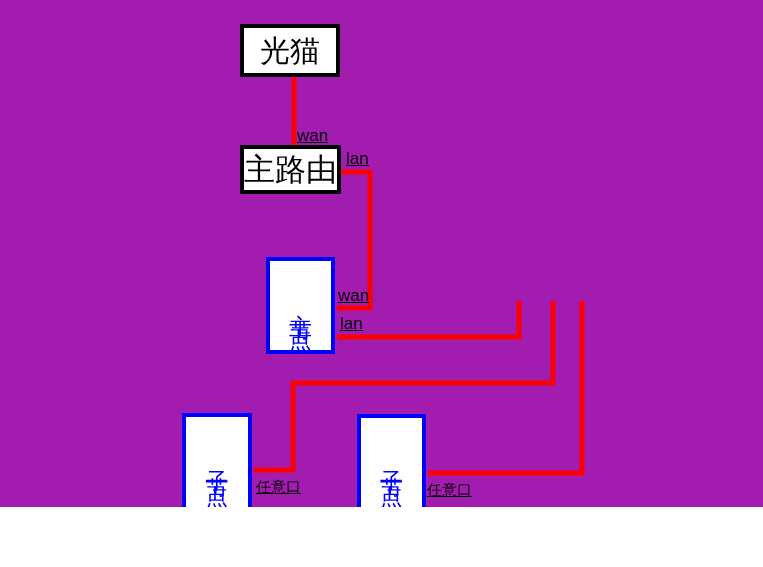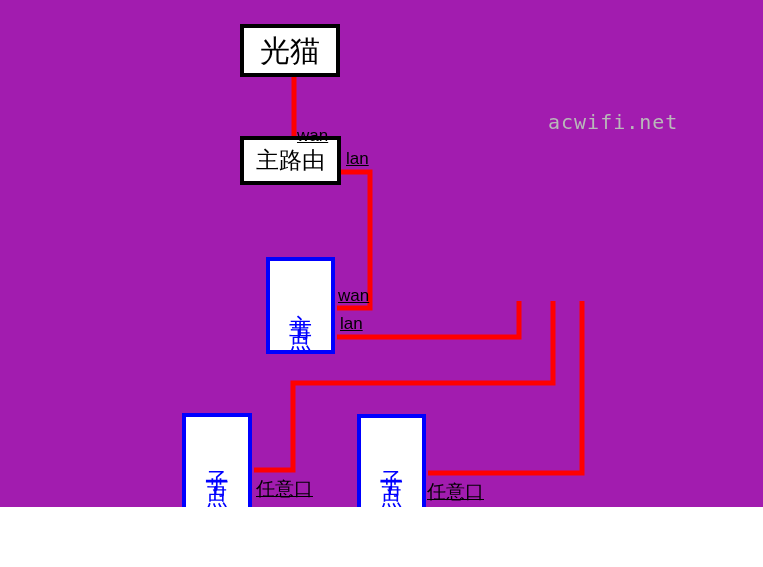--- a/index.html
+++ b/index.html
@@ -51,38 +51,38 @@
     white-space: nowrap;
   }
   .node.v-text span {
     writing-mode: vertical-rl;
     text-orientation: upright;
     font-size: 23px;
     letter-spacing: 7px;
     line-height: 1;
   }
   #node-modem       { left: 240px; top: 24px;  width: 100px; height: 53px; }
-  #node-main-router { left: 240px; top: 136px; width: 101px; height: 49px; font-size: 23px; }
+  #node-main-router { left: 240px; top: 145px; width: 101px; height: 49px; font-size: 31px; }
   #node-switch      { left: 443px; top: 262px; width: 175px; height: 40px; font-size: 28px; }
   #node-main-node   { left: 266px; top: 257px; width: 69px;  height: 97px; }
   #node-child-1     { left: 182px; top: 413px; width: 70px;  height: 99px; }
   #node-child-2     { left: 357px; top: 414px; width: 69px;  height: 97px; }
   .port-label {
     position: absolute;
     color: #000000;
     font-size: 17px;
     line-height: 1;
     white-space: nowrap;
     text-decoration: underline;
   }
   #port-modem-wan   { left: 297px; top: 127px; }
   #port-router-lan  { left: 346px; top: 150px; }
   #port-mainnode-wan{ left: 338px; top: 287px; }
   #port-mainnode-lan{ left: 340px; top: 315px; }
-  #port-child-1, #port-child-2 { font-size: 19px; }
+  #port-child-1, #port-child-2 { font-size: 15px; }
   #port-child-1     { left: 256px; top: 479px; }
   #port-child-2     { left: 427px; top: 482px; }
   .watermark {
     position: absolute;
     left: 548px;
     top: 110px;
     font-family: "DejaVu Sans Mono", monospace;
     font-size: 20px;
     letter-spacing: 1px;
     color: #b9b9b9;
@@ -123,15 +123,14 @@
     <span>子节点</span>
   </div>
 
   <span class="port-label" id="port-modem-wan">wan</span>
   <span class="port-label" id="port-router-lan">lan</span>
   <span class="port-label" id="port-mainnode-wan">wan</span>
   <span class="port-label" id="port-mainnode-lan">lan</span>
   <span class="port-label" id="port-child-1">任意口</span>
   <span class="port-label" id="port-child-2">任意口</span>
 
-  <div class="watermark">acwifi.net</div>
 
 </div>
 
 </body></html>

